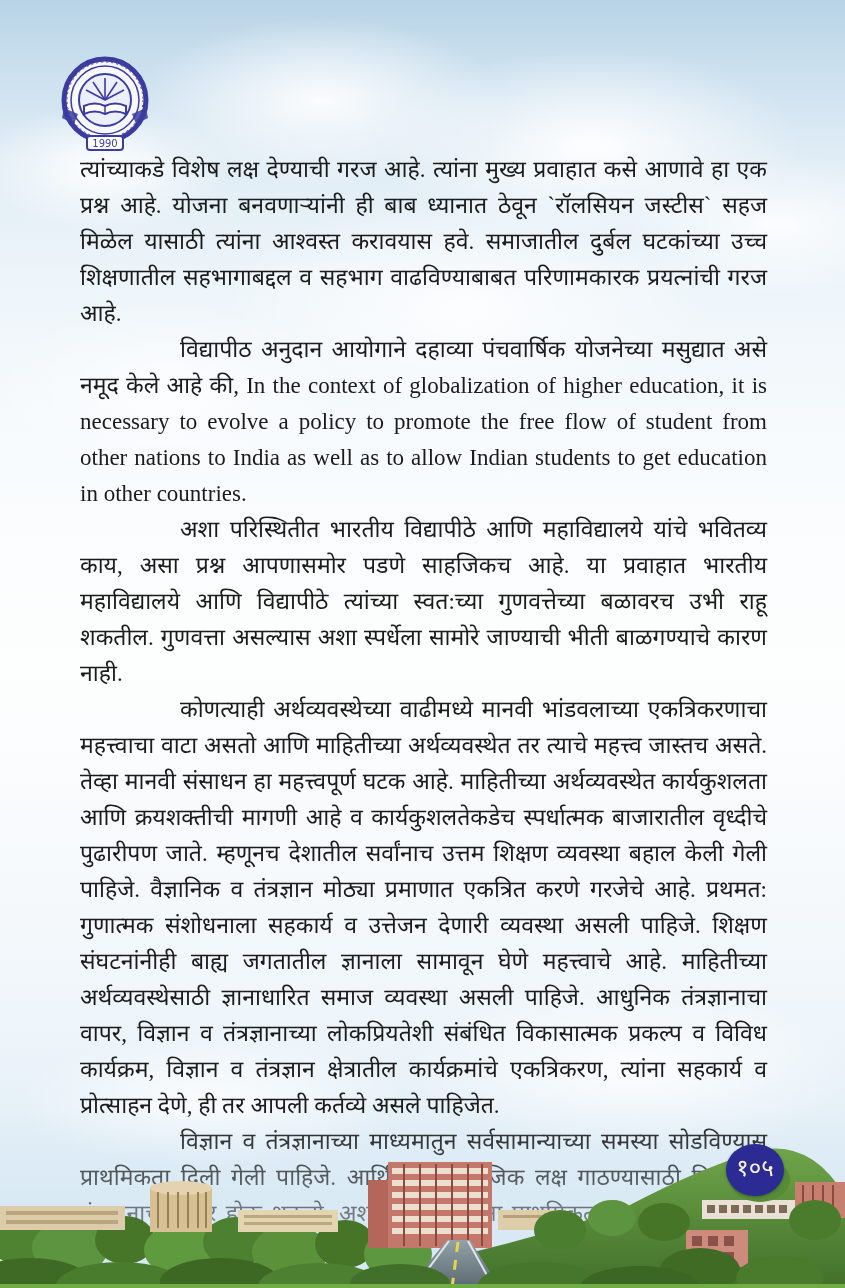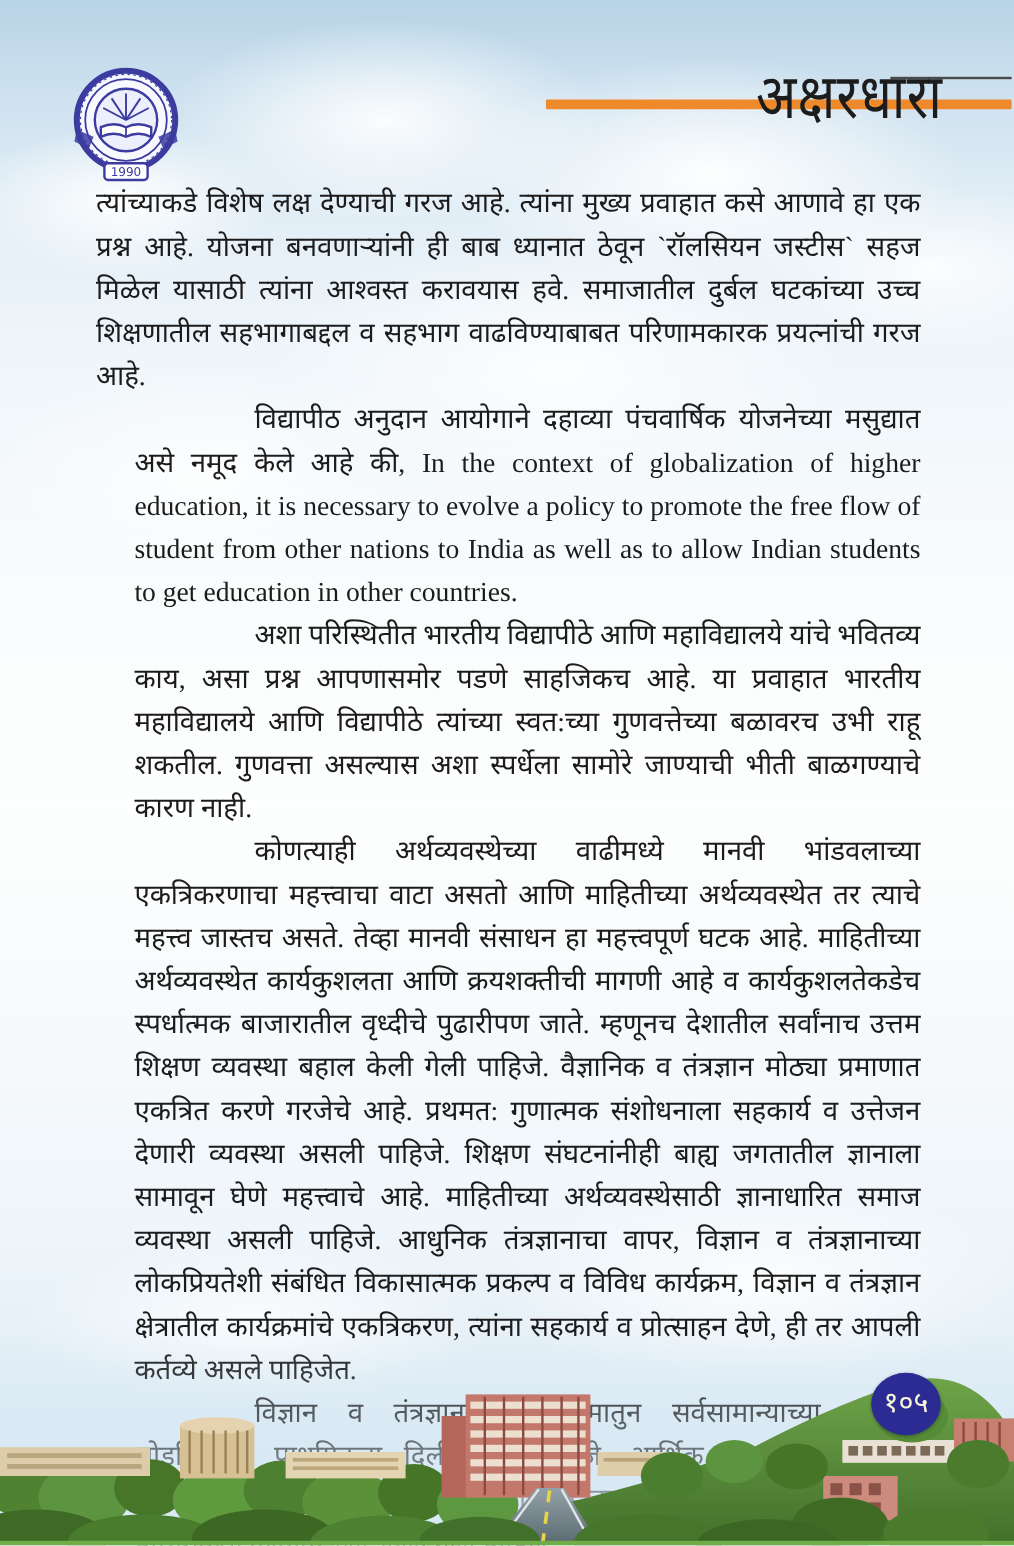--- a/index.html
+++ b/index.html
@@ -47,47 +47,42 @@
     letter-spacing:1px;white-space:nowrap;
     font-family:"Liberation Serif","DejaVu Serif",serif;
   }
   
   .article{
     position:absolute;left:80px;top:152px;width:687px;
     font-size:23px;line-height:36px;color:#1b1b1b;
     text-align:justify;
   }
   .article p{margin:0;}
-  .article p.indent{text-indent:100px;margin-left:32px;}
+  .article p.indent{text-indent:100px;}
   
   .campus-photo{position:absolute;left:0;bottom:0;width:845px;height:178px;}
   
   .page-badge{
     position:absolute;left:726px;top:1144px;width:58px;height:52px;
     background:#2b2b93;border-radius:50%;
     display:flex;align-items:center;justify-content:center;
     box-shadow:0 1px 3px rgba(0,0,40,.35);
   }
   .page-badge span{
     color:#f6f3d9;font-size:24px;line-height:1;
-    font-family:Liberation Serif, serif;
+    font-family:Liberation Mono, monospace;
   }
 </style>
 </head>
 <body>
 
 <div class="page">
   <div class="cloud-layer"></div>
   <div class="cloud-layer-bottom"></div>
 
-  <div class="masthead-block">
-    <div class="rule-orange"></div>
-    <div class="rule-thin"></div>
-    <div class="masthead">अक्षरधारा</div>
-  </div>
 
   <svg class="emblem" viewBox="0 0 90 98">
     <circle cx="45" cy="44" r="41" fill="#f7f9ff" stroke="#3c3ca0" stroke-width="5"></circle>
     <circle cx="45" cy="44" r="34" fill="none" stroke="#3c3ca0" stroke-width="1.5"></circle>
     <circle cx="45" cy="44" r="38" fill="none" stroke="#3c3ca0" stroke-width="1" stroke-dasharray="2 3"></circle>
     <circle cx="45" cy="44" r="26" fill="#eceffc" stroke="#3c3ca0" stroke-width="2"></circle>
 
     <g stroke="#3c3ca0" stroke-width="1.6">
       <line x1="45" y1="44" x2="45" y2="22"></line>
       <line x1="45" y1="44" x2="33" y2="26"></line>

